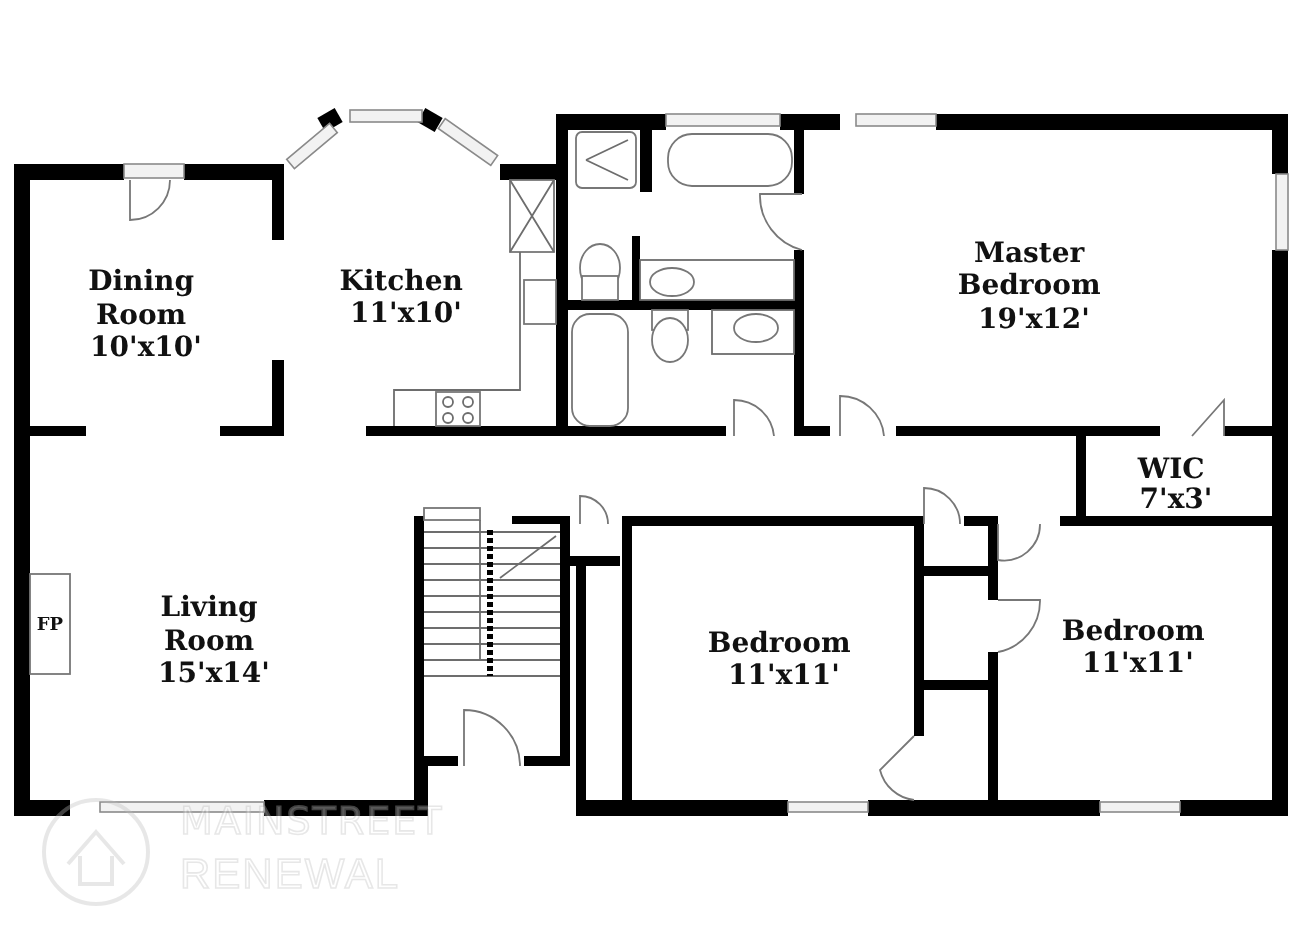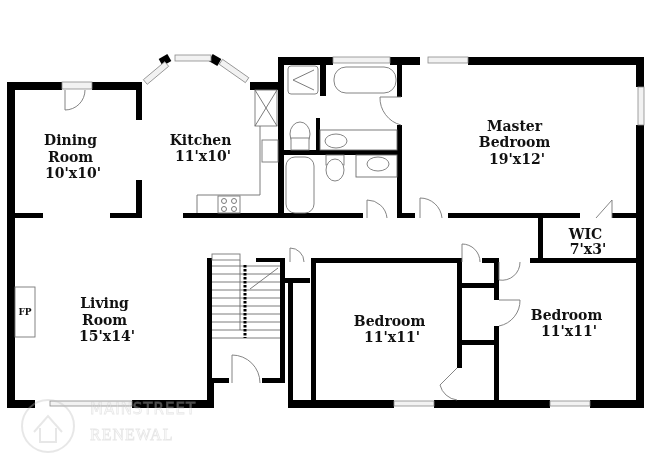--- a/index.html
+++ b/index.html
@@ -6,22 +6,22 @@
   body { width: 650px; height: 473px; overflow: hidden; position: relative; font-family: "DejaVu Serif", serif; }
   #plan { position: absolute; left: 0; top: 0; width: 650px; height: 473px; }
   .wall { fill: #000000; }
   .thin { fill: none; stroke: #6d6d6d; stroke-width: 0.9; }
   .win { fill: #f2f2f2; stroke: #8a8a8a; stroke-width: 0.8; }
   .door { fill: none; stroke: #777777; stroke-width: 0.9; }
   .fix { fill: #ffffff; stroke: #777777; stroke-width: 0.9; }
   .lbl { font-family: "DejaVu Serif", serif; font-weight: bold; font-size: 14px; fill: #111111; text-anchor: middle; }
   .lbl-sm { font-family: "DejaVu Serif", serif; font-weight: bold; font-size: 9px; fill: #111111; text-anchor: middle; }
   .wm { position: absolute; left: 20px; top: 398px; width: 240px; height: 58px; opacity: 0.35; }
-  .wm-t1 { position: absolute; left: 70px; top: 2px; font-family: "DejaVu Sans", sans-serif; font-size: 15px; letter-spacing: 1px; color: #ffffff; -webkit-text-stroke: 0.8px #bdbdbd; }
-  .wm-t2 { position: absolute; left: 70px; top: 28px; font-family: Liberation Serif, serif; font-size: 16px; letter-spacing: 1px; color: #ffffff; -webkit-text-stroke: 0.8px #bdbdbd; }
+  .wm-t1 { position: absolute; left: 70px; top: 2px; font-family: "DejaVu Sans", sans-serif; font-size: 19px; letter-spacing: 1px; color: #ffffff; -webkit-text-stroke: 0.8px #bdbdbd; }
+  .wm-t2 { position: absolute; left: 70px; top: 28px; font-family: Liberation Sans, sans-serif; font-size: 21px; letter-spacing: 1px; color: #ffffff; -webkit-text-stroke: 0.8px #bdbdbd; }
   .wm-logo { position: absolute; left: 0; top: 0; width: 56px; height: 56px; }
 </style>
 </head>
 <body>
 
 <svg id="plan" viewBox="0 0 650 473" xmlns="http://www.w3.org/2000/svg">
 
   <g>
 
     <rect class="wall" x="7" y="82" width="8" height="325"></rect>

